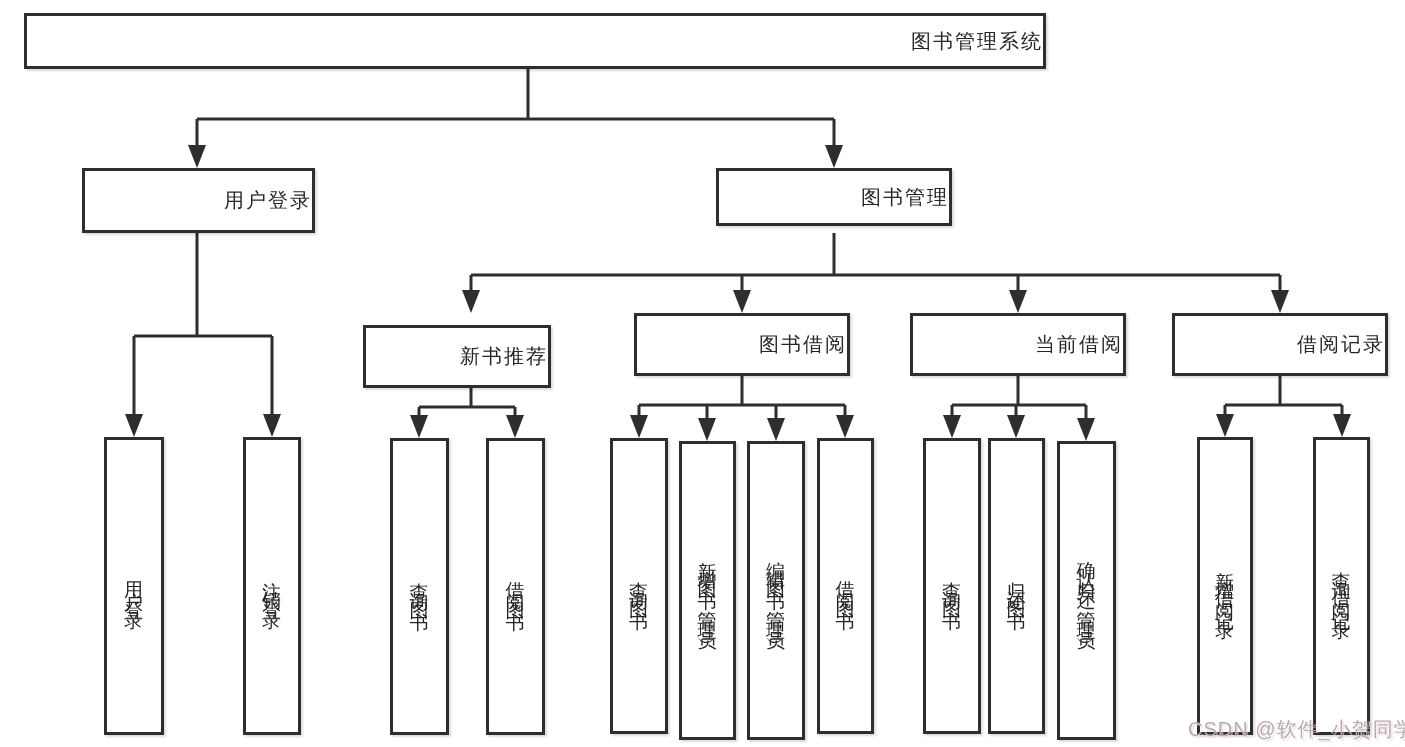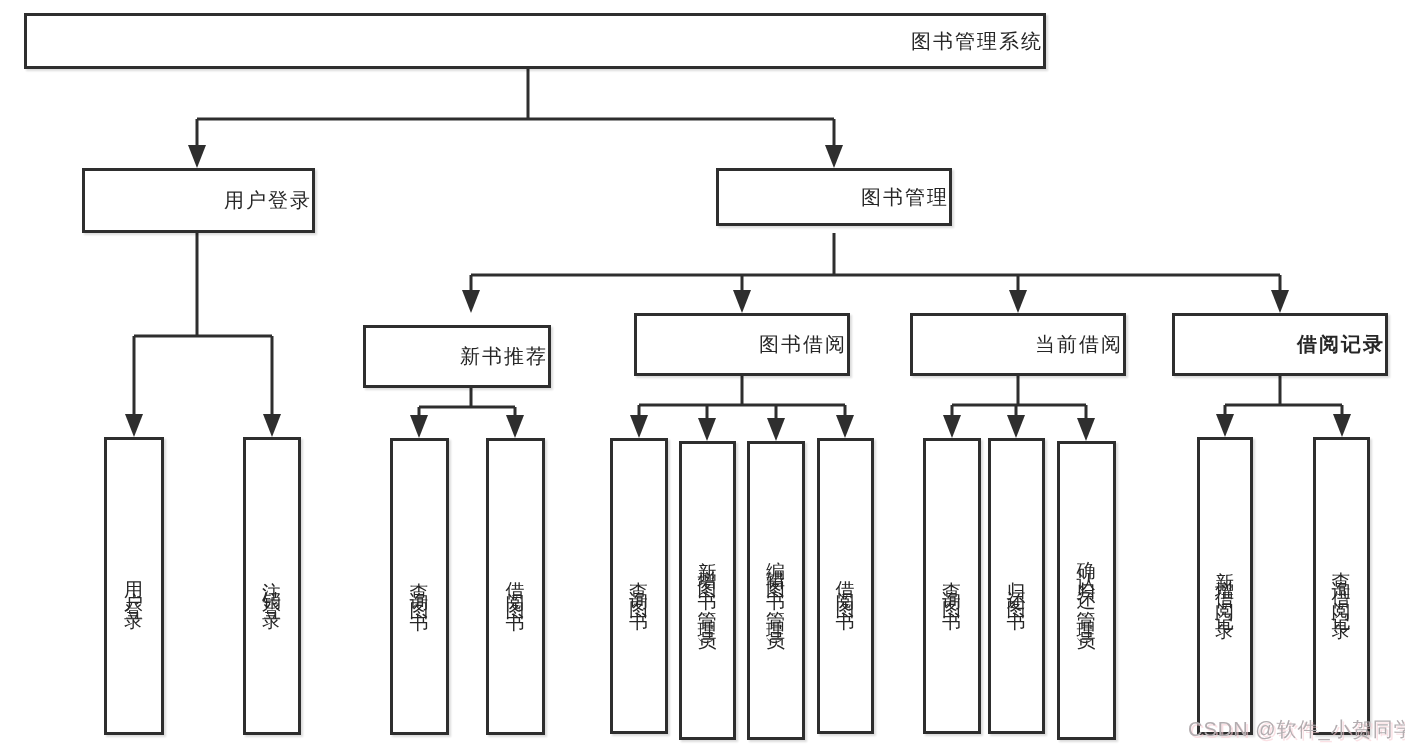--- a/index.html
+++ b/index.html
@@ -68,21 +68,21 @@
     text-shadow: 2px 2px 0 rgba(248, 205, 212, 0.6);
     white-space: nowrap;
   }
   
   #n-root            { left: 24px;   top: 13px;  width: 1022px; height: 56px; }
   #n-user-login      { left: 82px;   top: 168px; width: 233px;  height: 65px; }
   #n-book-management { left: 716px;  top: 168px; width: 236px;  height: 58px; }
   #n-new-book        { left: 363px;  top: 313px; width: 188px;  height: 63px; margin-top: 12px; }
   #n-book-borrow     { left: 634px;  top: 313px; width: 216px;  height: 63px; padding-left: 40px; }
   #n-current-borrow  { left: 910px;  top: 313px; width: 216px;  height: 63px; }
-  #n-borrow-record   { left: 1172px; top: 313px; width: 216px;  height: 63px; font-weight: bold; }
+  #n-borrow-record   { left: 1172px; top: 313px; width: 216px;  height: 63px; }
 
   #l-login       { left: 104px;  top: 437px; width: 60px; height: 298px; }
   #l-logout      { left: 243px;  top: 437px; width: 58px; height: 298px; }
   #l-nb-query    { left: 390px;  top: 438px; width: 59px; height: 297px; }
   #l-nb-borrow   { left: 486px;  top: 438px; width: 59px; height: 297px; }
   #l-bb-query    { left: 610px;  top: 438px; width: 58px; height: 296px; }
   #l-bb-add      { left: 679px;  top: 441px; width: 57px; height: 299px; }
   #l-bb-edit     { left: 747px;  top: 441px; width: 58px; height: 299px; }
   #l-bb-borrow   { left: 817px;  top: 438px; width: 57px; height: 296px; }
   #l-cb-query    { left: 923px;  top: 438px; width: 58px; height: 296px; }

